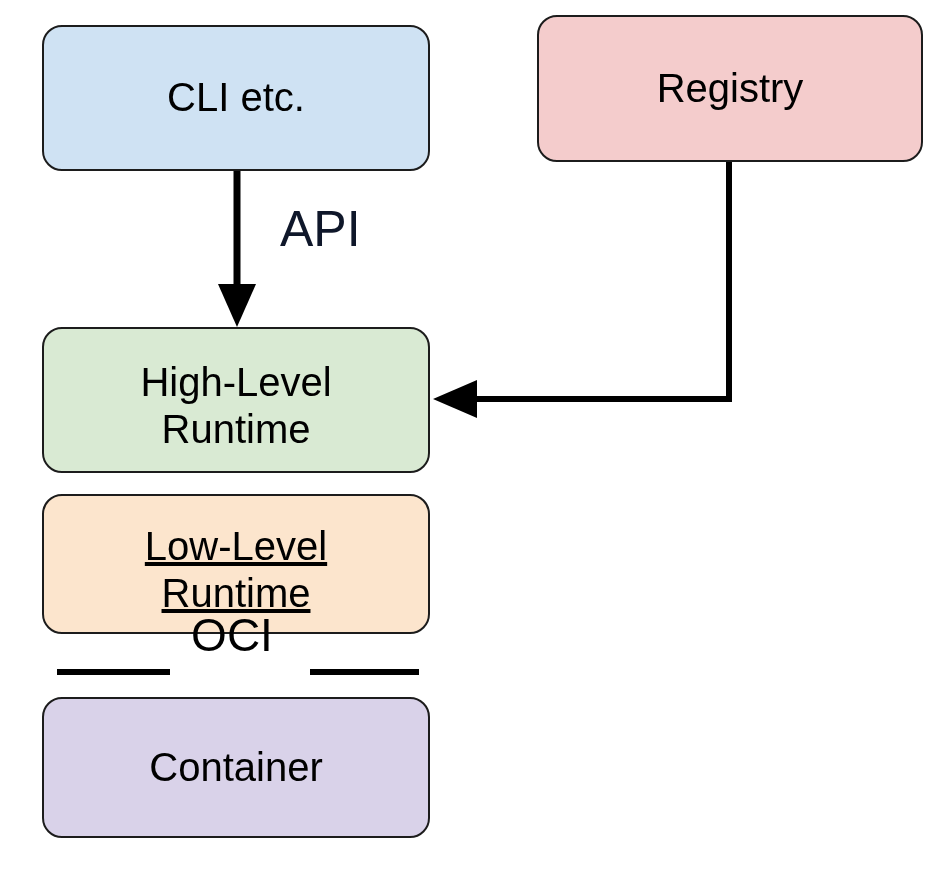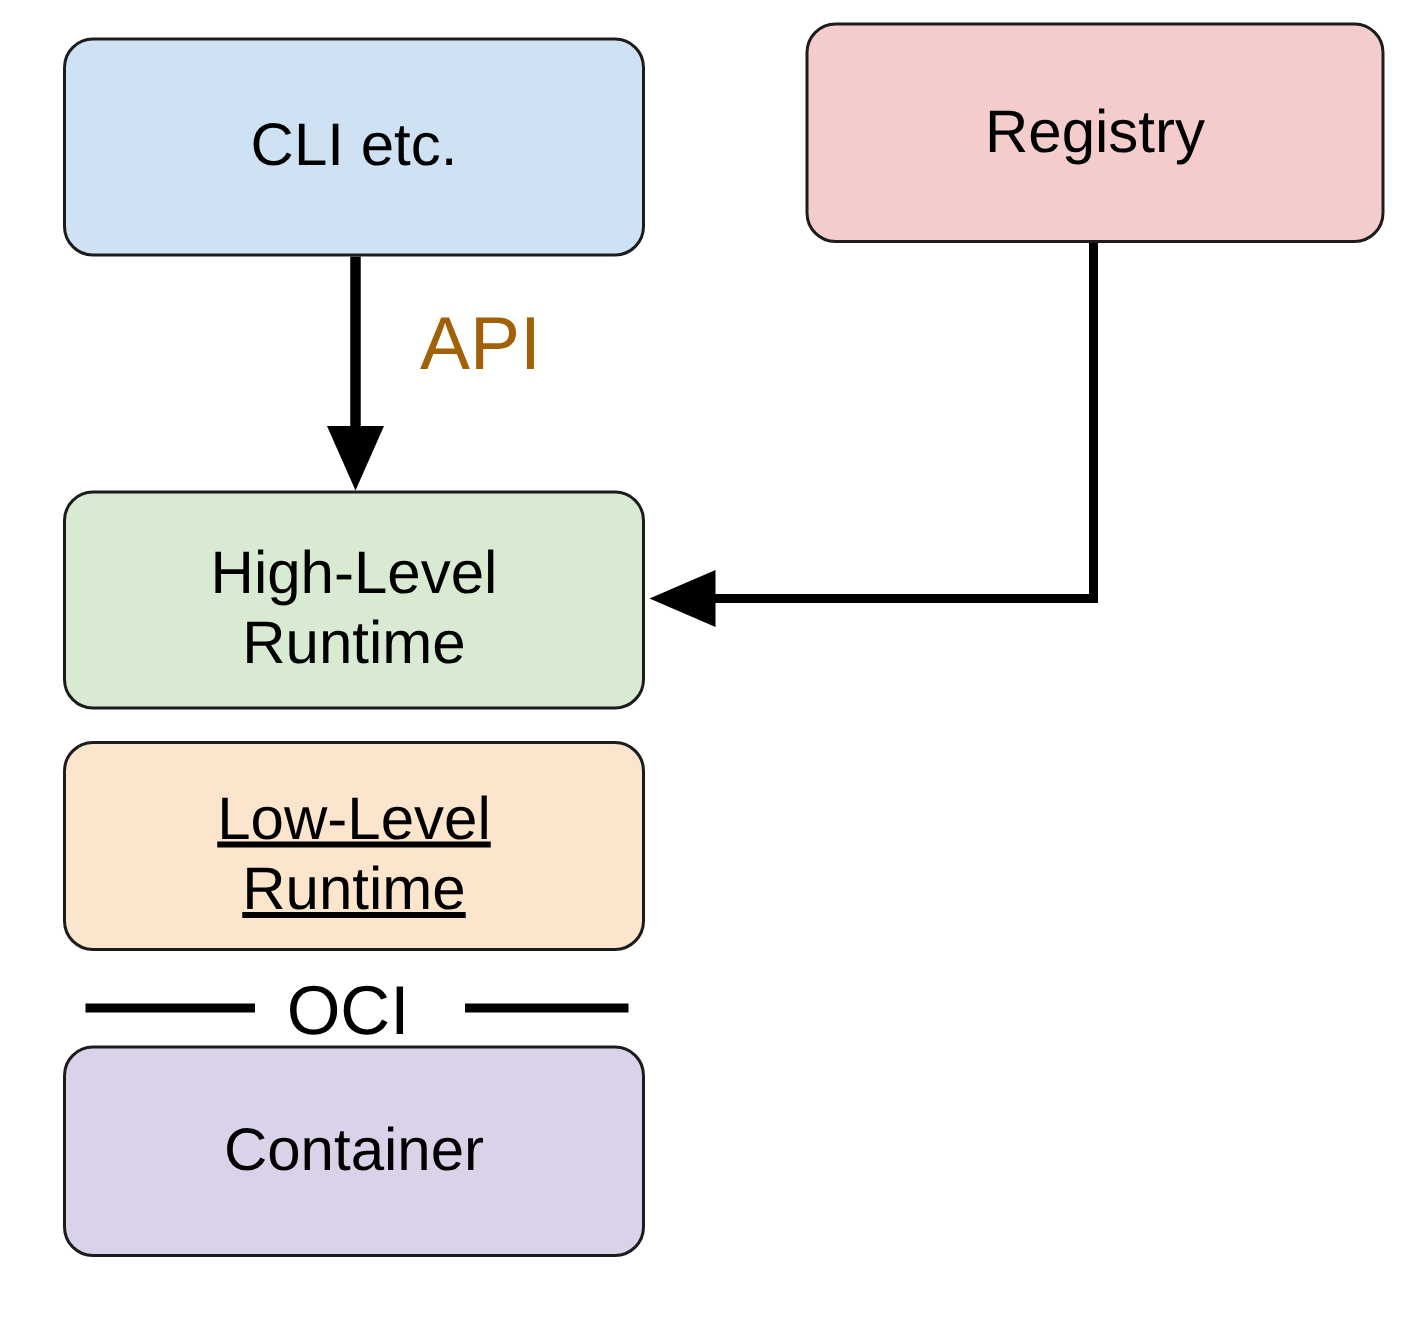--- a/index.html
+++ b/index.html
@@ -40,27 +40,27 @@
     white-space: pre-line;
   }
   .node.wrap .label {
     max-width: 320px;
     margin-top: 12px;
   }
   .edge-label {
     position: absolute;
     font-size: 50px;
     line-height: 1.0;
-    color: #a16207;
+    color: #0f172a;
     white-space: nowrap;
   }
   .oci-label {
     position: absolute;
     left: 177px;
-    top: 650px;
+    top: 612px;
     width: 110px;
     text-align: center;
     font-size: 46px;
     line-height: 1.0;
     color: #000000;
   }
   svg .stroke-line {
     stroke: #000000;
     fill: none;
   }

